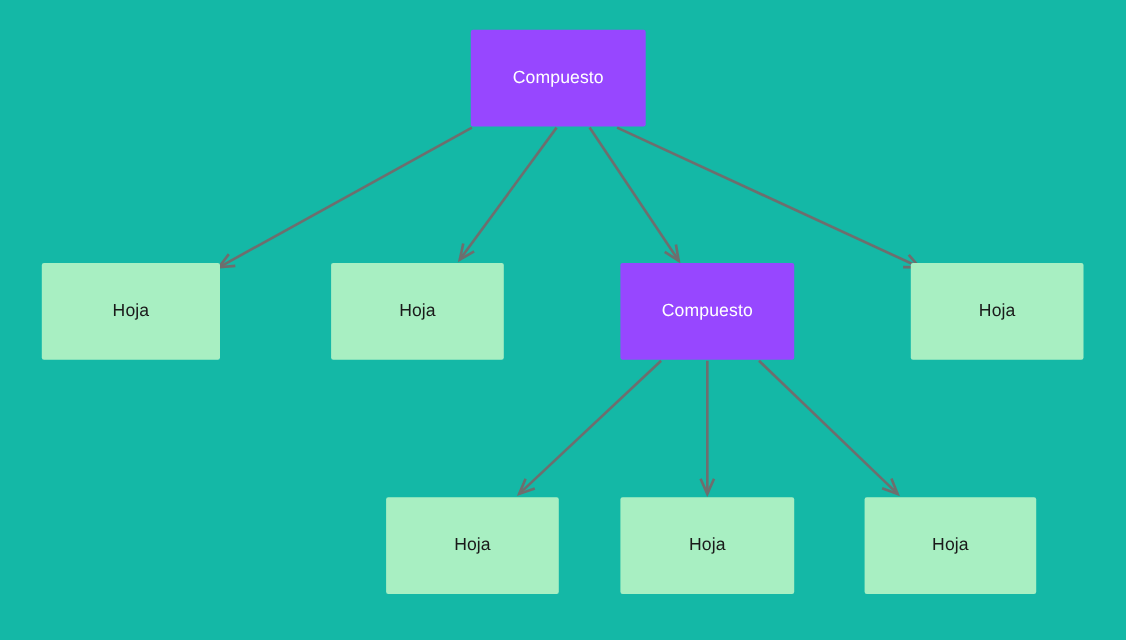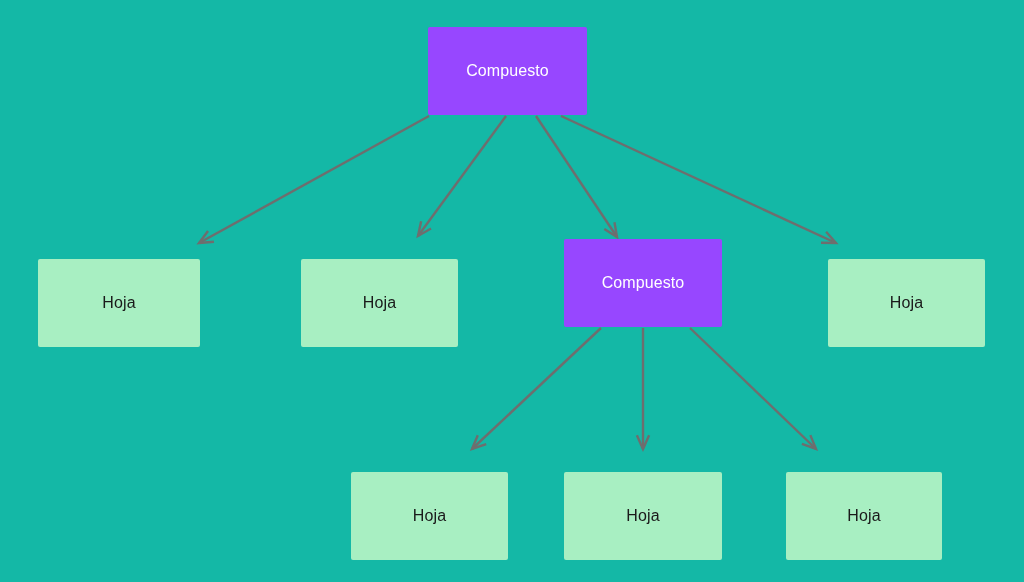--- a/index.html
+++ b/index.html
@@ -39,21 +39,20 @@
     border-radius: 2px;
     user-select: none;
   }
   .node-composite {
     background: #9747ff;
     color: #ffffff;
   }
   .node-leaf {
     background: #a8efc2;
     color: #1a1a1a;
-    margin-top: 20px;
   }
   .node-label {
     display: block;
     pointer-events: none;
   }
 </style>
 </head>
 <body>
 
 <div id="diagram-canvas">

